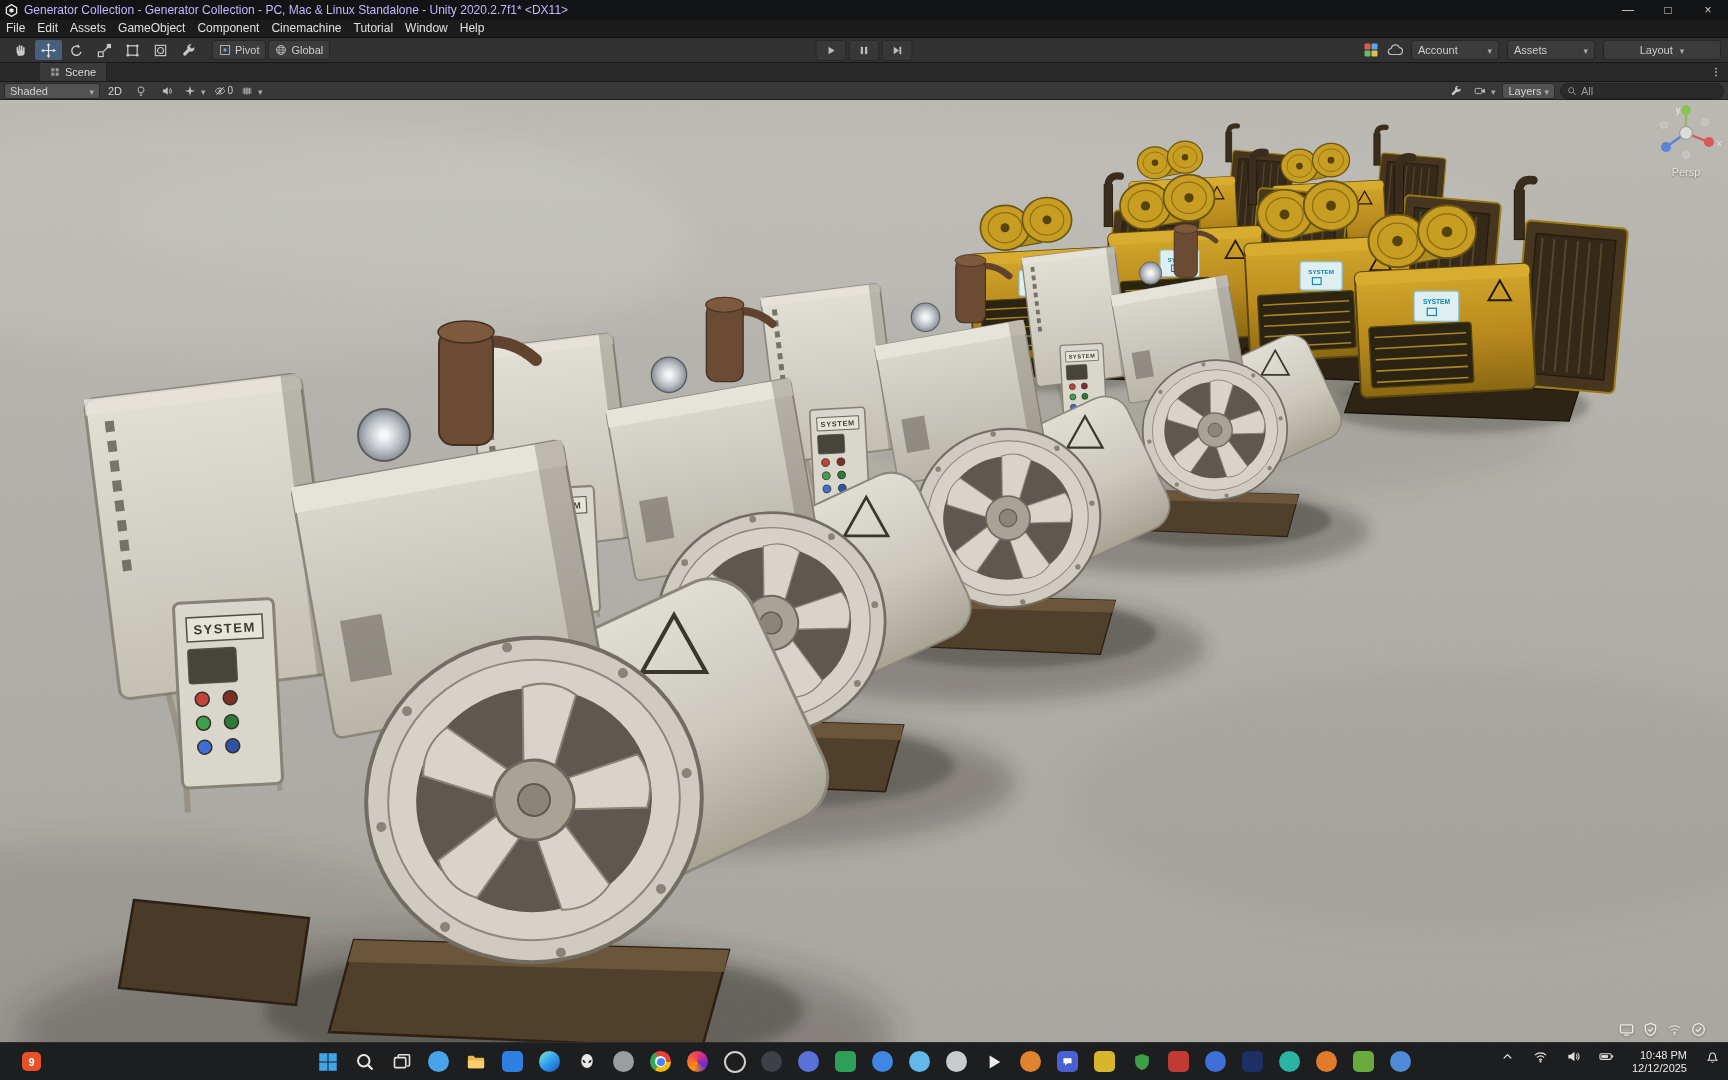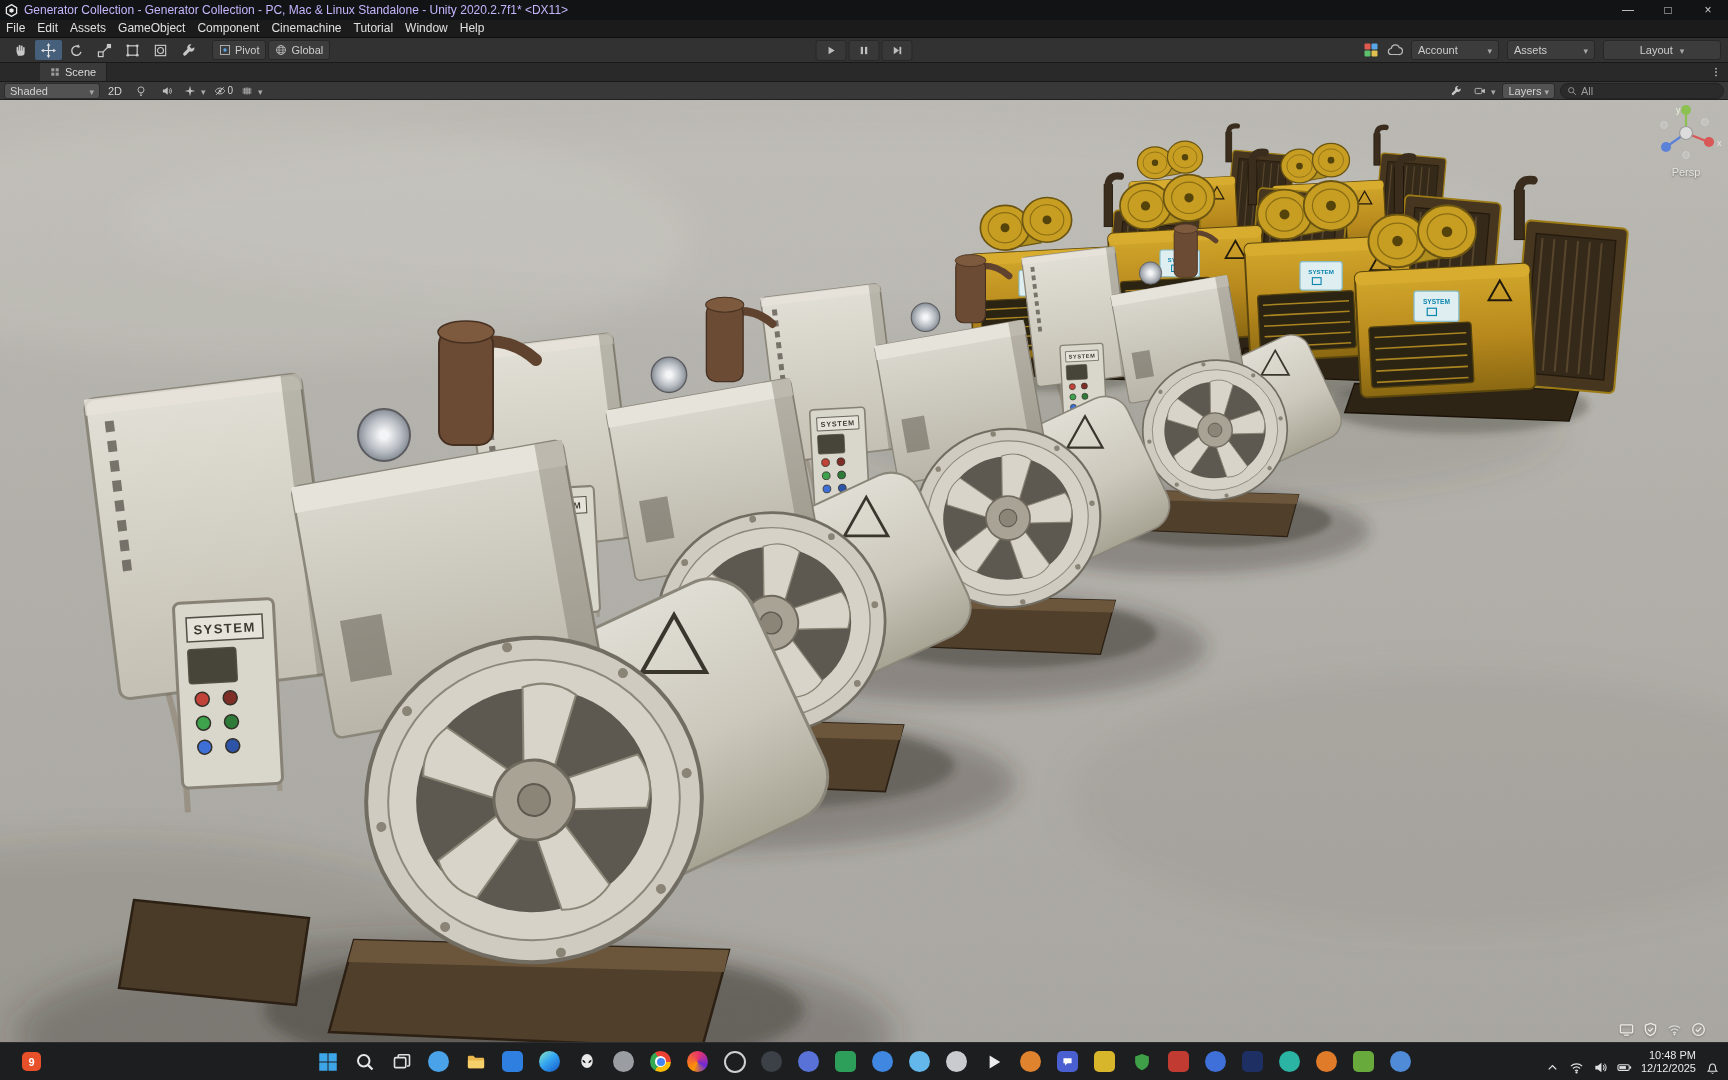--- a/index.html
+++ b/index.html
@@ -68,21 +68,21 @@
   .badge9{position:absolute;left:22px;width:19px;height:19px;background:#e8502a;border-radius:5px;color:#fff;font-size:11px;font-weight:bold;display:flex;align-items:center;justify-content:center;}
   .tb-center{margin:0 auto;display:flex;align-items:center;gap:13px;}
   .app{width:24px;height:24px;display:flex;align-items:center;justify-content:center;position:relative;border-radius:4px;}
   .app svg{width:20px;height:20px;}
   .dot{width:21px;height:21px;border-radius:50%;}
   .ring{width:18px;height:18px;border-radius:50%;border:2.5px solid #ccc;}
   .sq{width:21px;height:21px;border-radius:5px;display:flex;align-items:center;justify-content:center;}
   .chrome-o{width:21px;height:21px;border-radius:50%;background:conic-gradient(from -30deg,#ea4335 0 120deg,#fbbc05 120deg 240deg,#34a853 240deg 360deg);display:flex;align-items:center;justify-content:center;}
   .chrome-m{width:11px;height:11px;border-radius:50%;background:#fff;display:flex;align-items:center;justify-content:center;}
   .chrome-i{width:8px;height:8px;border-radius:50%;background:#4286f5;}
-  .tb-right{position:absolute;right:8px;display:flex;align-items:flex-end;gap:9px;color:#e8e8e8;}
+  .tb-right{position:absolute;right:8px;display:flex;align-items:flex-start;gap:18px;color:#e8e8e8;}
   .tb-right .tico{width:15px;height:15px;display:flex;}
   .tb-right .tico svg{width:15px;height:15px;}
   .clock{text-align:right;font-size:11px;line-height:13px;color:#eaeaea;}
 </style>
 </head>
 <body>
 
 <div class="window">
 
   <div class="titlebar">

